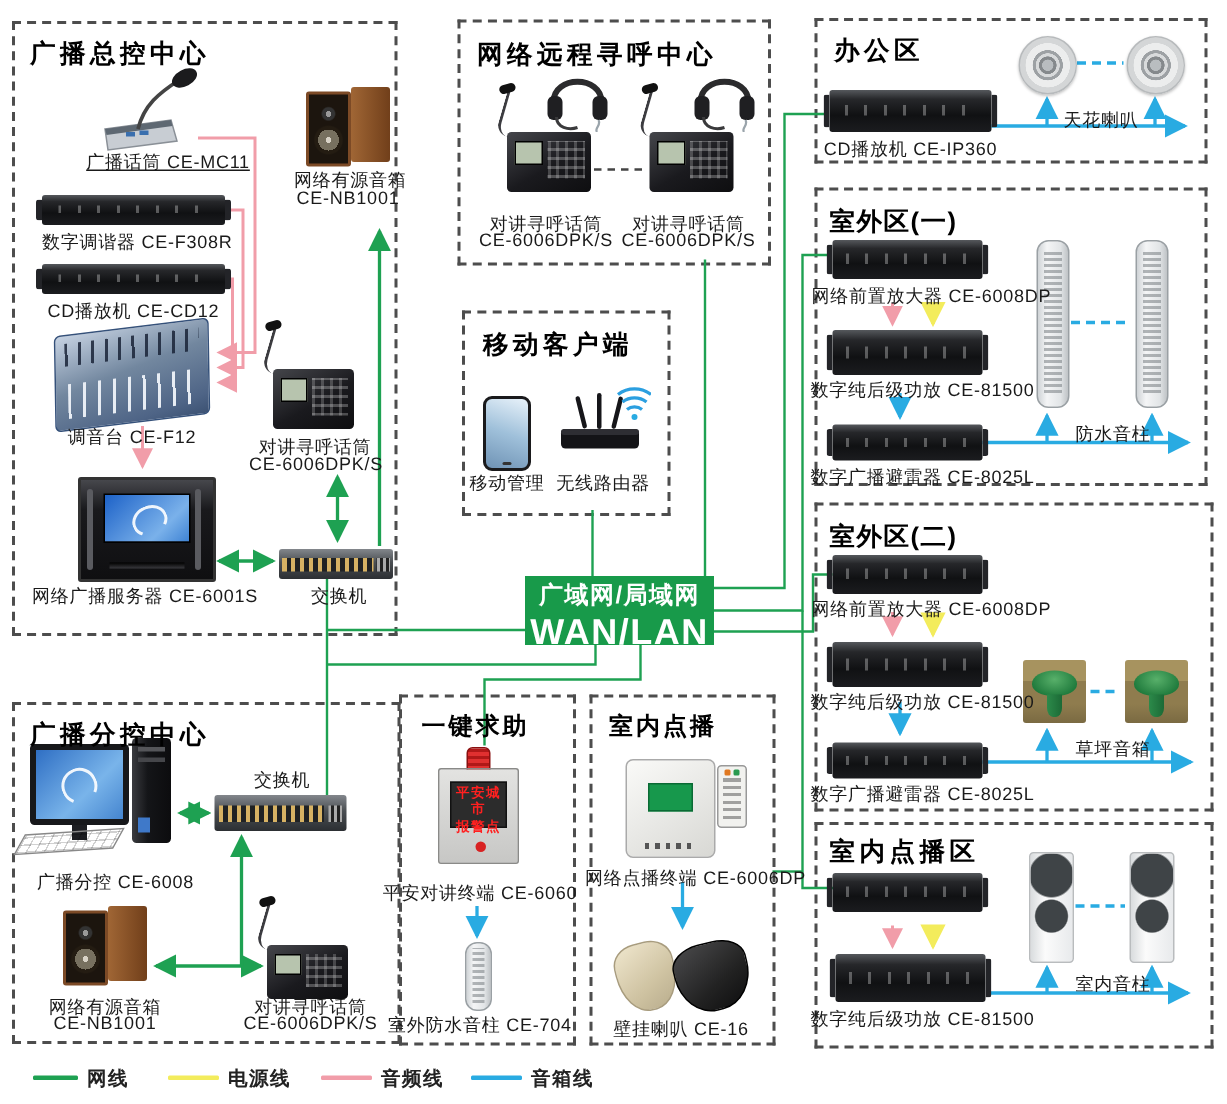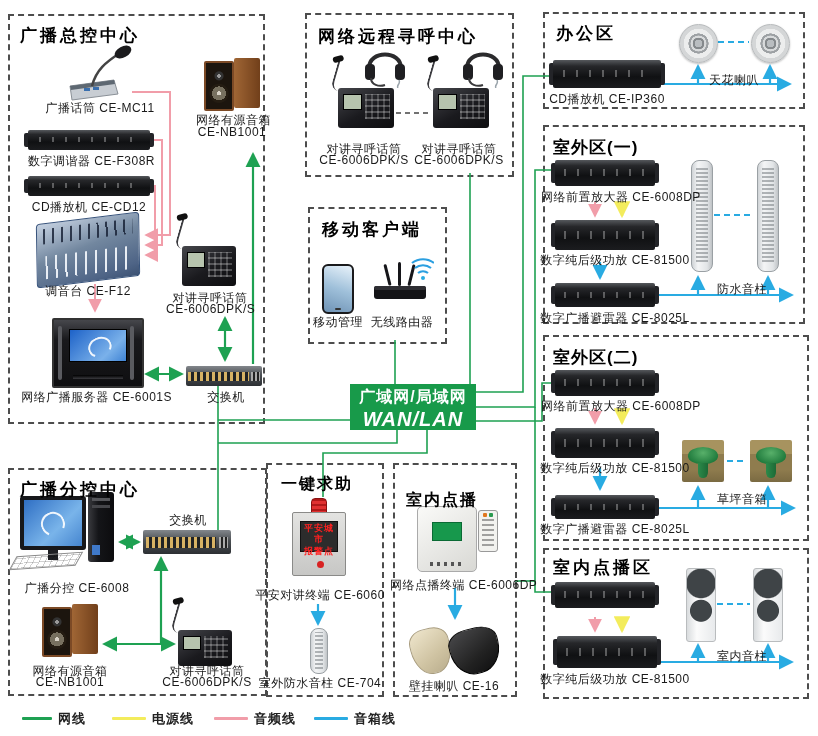--- a/index.html
+++ b/index.html
@@ -114,21 +114,21 @@
   .vterm::after{content:"";position:absolute;left:20%;right:20%;bottom:8%;height:4px;
     background:repeating-linear-gradient(90deg,#555 0 3px,transparent 3px 7px);}
   .remote{background:#f2f2ef;border:1px solid #999;border-radius:3px;}
   .remote::after{content:"";position:absolute;left:15%;right:15%;top:12%;bottom:12%;
     background:repeating-linear-gradient(0deg,rgba(60,60,60,.45) 0 2px,transparent 2px 5px);}
   .remote::before{content:"";position:absolute;left:20%;top:4%;width:4px;height:4px;background:#e07820;border-radius:1px;box-shadow:6px 0 #2a9a50;}
   
   #wan{position:absolute;left:350px;top:384px;width:126px;height:46px;background:var(--c-wanbg);
     color:#fff;text-align:center;z-index:4;}
   #wan .w1{display:block;font-size:16px;font-weight:bold;letter-spacing:1px;padding-top:3px;}
-  #wan .w2{display:block;font-size:20px;font-weight:bold;letter-spacing:1px;font-style:italic;}
+  #wan .w2{display:block;font-size:24px;font-weight:bold;letter-spacing:1px;}
   
   .lseg{position:absolute;height:3px;border-radius:1px;z-index:5;}
   .llbl{position:absolute;font-size:13px;font-weight:bold;color:#222;white-space:nowrap;z-index:5;letter-spacing:1px;}
 </style>
 </head>
 <body>
 
 <div id="canvas">
 
   <div class="box" style="left:8px;top:14px;width:253px;height:406px;"></div>
@@ -144,21 +144,21 @@
 
   <div class="title" style="left:20px;top:24px;">广播总控中心</div>
   <div class="title" style="left:318px;top:25px;">网络远程寻呼中心</div>
   <div class="title" style="left:322px;top:218px;">移动客户端</div>
   <div class="title" style="left:556px;top:22px;">办公区</div>
   <div class="title" style="left:553px;top:136px;letter-spacing:1px;">室外区(一)</div>
   <div class="title" style="left:553px;top:346px;letter-spacing:1px;">室外区(二)</div>
   <div class="title" style="left:553px;top:556px;">室内点播区</div>
   <div class="title" style="left:20px;top:478px;">广播分控中心</div>
   <div class="title" style="left:281px;top:474px;font-size:16px;letter-spacing:2px;">一键求助</div>
-  <div class="title" style="left:406px;top:474px;font-size:16px;letter-spacing:2px;margin-top:16px;">室内点播</div>
+  <div class="title" style="left:406px;top:474px;font-size:16px;letter-spacing:2px;">室内点播</div>
 
   <div id="wan">
     <span class="w1">广域网/局域网</span>
     <span class="w2">WAN/LAN</span>
   </div>
 
   <svg id="overlay" width="818" height="736" viewBox="0 0 818 736">
     <defs>
       <marker id="mg" viewBox="0 0 8 8" refX="7" refY="4" markerWidth="7" markerHeight="7" orient="auto-start-reverse">
           <path d="M0,0L8,4L0,8Z" class="fg"></path>
@@ -245,21 +245,21 @@
   <div class="dev rack" style="left:28px;top:176px;width:122px;height:20px;"></div>
   <div class="dev mixer" style="left:36px;top:218px;width:102px;height:62px;"></div>
   <div class="dev pmic" style="left:182px;top:246px;width:54px;height:40px;">
       <i></i>
     </div>
   <div class="dev server" style="left:52px;top:318px;width:88px;height:66px;">
       <div class="scr"></div>
     </div>
   <div class="dev switch" style="left:186px;top:366px;width:76px;height:20px;"></div>
 
-  <div class="lbl" style="left:35px;top:100px;width:130px;">广播话筒 CE-MC11</div>
+  <div class="lbl" style="left:47px;top:100px;width:130px;text-decoration:underline;">广播话筒 CE-MC11</div>
   <div class="lbl" style="left:196px;top:112px;width:72px;">网络有源音箱</div>
   <div class="lbl" style="left:196px;top:125px;width:72px;">CE-NB1001</div>
   <div class="lbl" style="left:28px;top:153px;width:122px;">数字调谐器 CE-F308R</div>
   <div class="lbl" style="left:28px;top:199px;width:122px;">CD播放机 CE-CD12</div>
   <div class="lbl" style="left:28px;top:283px;width:120px;">调音台 CE-F12</div>
   <div class="lbl" style="left:166px;top:290px;width:88px;">对讲寻呼话筒</div>
   <div class="lbl" style="left:166px;top:302px;width:88px;">CE-6006DPK/S</div>
   <div class="lbl" style="left:12px;top:389px;width:160px;text-align:right;">网络广播服务器 CE-6001S</div>
   <div class="lbl" style="left:196px;top:389px;width:60px;">交换机</div>
 

